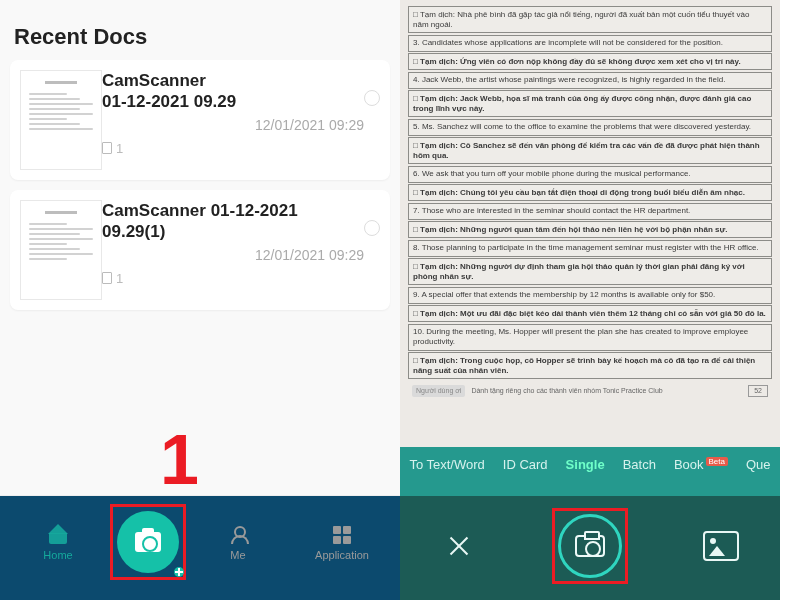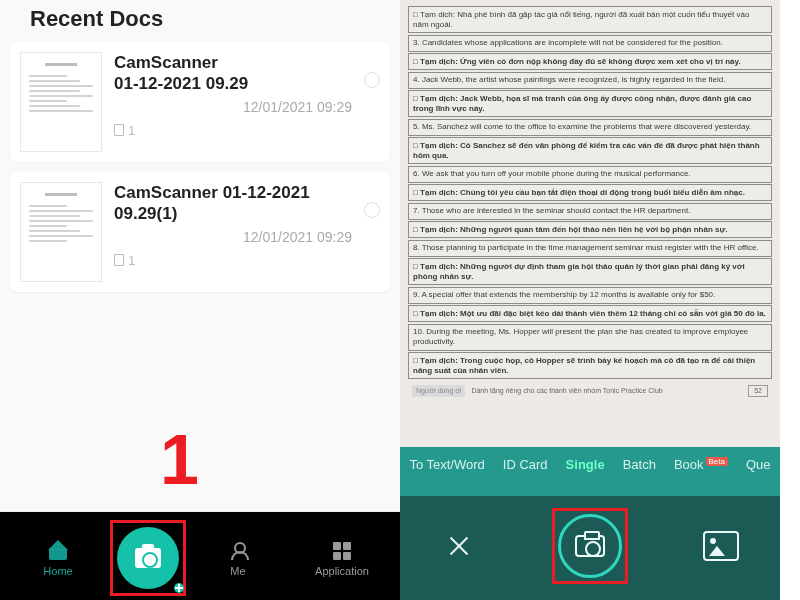--- a/index.html
+++ b/index.html
@@ -9,29 +9,28 @@
     display: flex;
     font-family: -apple-system, Helvetica, Arial, sans-serif;
     background: #fff;
     overflow: hidden;
   }
   .pane { height: 600px; position: relative; }
   .left { width: 400px; background: #f9f9f9; display: flex; flex-direction: column; }
   .right { width: 380px; background: #ccc8c5; display: flex; flex-direction: column; }
 
   
-  .section-title { font-size: 22px; font-weight: 600; color: #222; padding: 6px 14px 10px; margin-left: 16px; }
+  .section-title { font-size: 22px; font-weight: 600; color: #222; padding: 24px 14px 10px; }
   .doc-list { flex: 1; padding: 0 10px; }
   .doc-item {
     background: #fff;
     border-radius: 8px;
     padding: 10px;
     margin-bottom: 10px;
     display: flex;
-    gap: 12px;
     box-shadow: 0 1px 2px rgba(0,0,0,0.05);
     align-items: flex-start;
   }
   .thumb {
     width: 82px; height: 100px;
     background: #fff;
     border: 1px solid #e8e8e8;
     padding: 6px 8px;
     display: flex; flex-direction: column; gap: 3px;
   }
@@ -46,27 +45,26 @@
   .sheet-icon { width: 10px; height: 12px; border: 1px solid #bbb; border-radius: 1px; display:inline-block; }
   .radio { width: 16px; height: 16px; border: 1px solid #ddd; border-radius: 50%; margin-top: 20px; }
 
   .annot-1 {
     position: absolute;
     left: 160px; top: 420px;
     font-size: 70px; font-weight: 700; color: #eb1c24;
   }
 
   .bottom-nav {
-    background: #000000;
+    background: #0c4a6e;
     border-top: 1px solid #eee;
-    padding: 8px 6px 4px;
+    padding: 8px 6px 20px;
     display: flex;
     align-items: center;
     justify-content: space-between;
-    text-decoration: underline;
   }
   .nav-item { flex:1; display: flex; flex-direction: column; align-items:center; gap:3px; color:#9a9a9a; font-size:11px; }
   .nav-item.active { color:#15a99c; }
   .nav-icon { width:22px; height:22px; display:flex; align-items:center; justify-content:center;}
   .camera-btn {
     width: 62px; height: 62px;
     border-radius: 50%;
     background:#15c1a8;
     display:flex; align-items:center; justify-content:center;
     position:relative;

